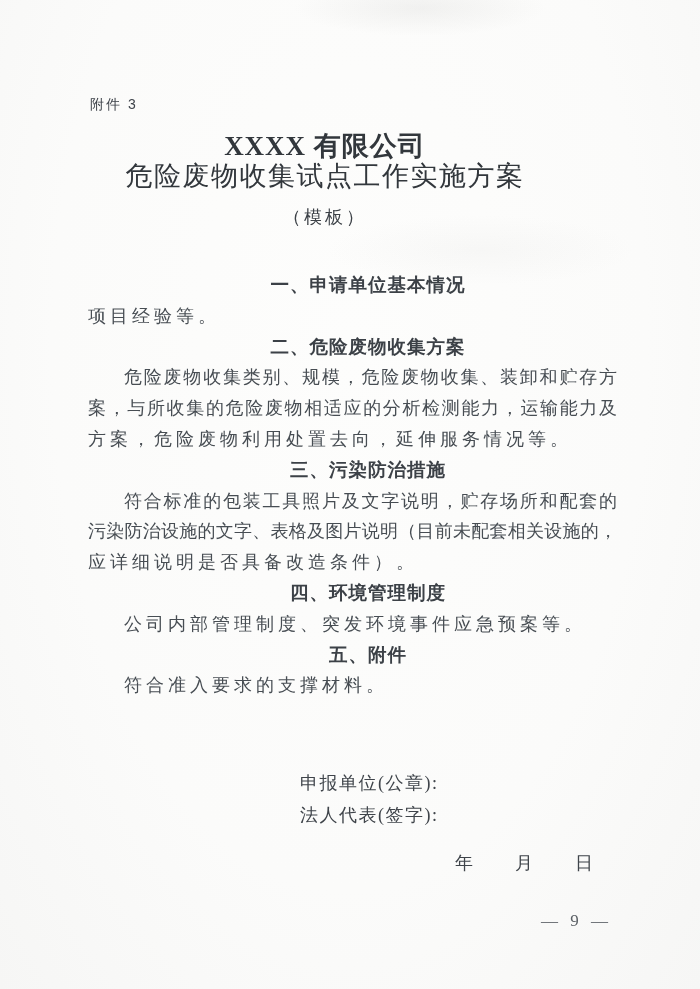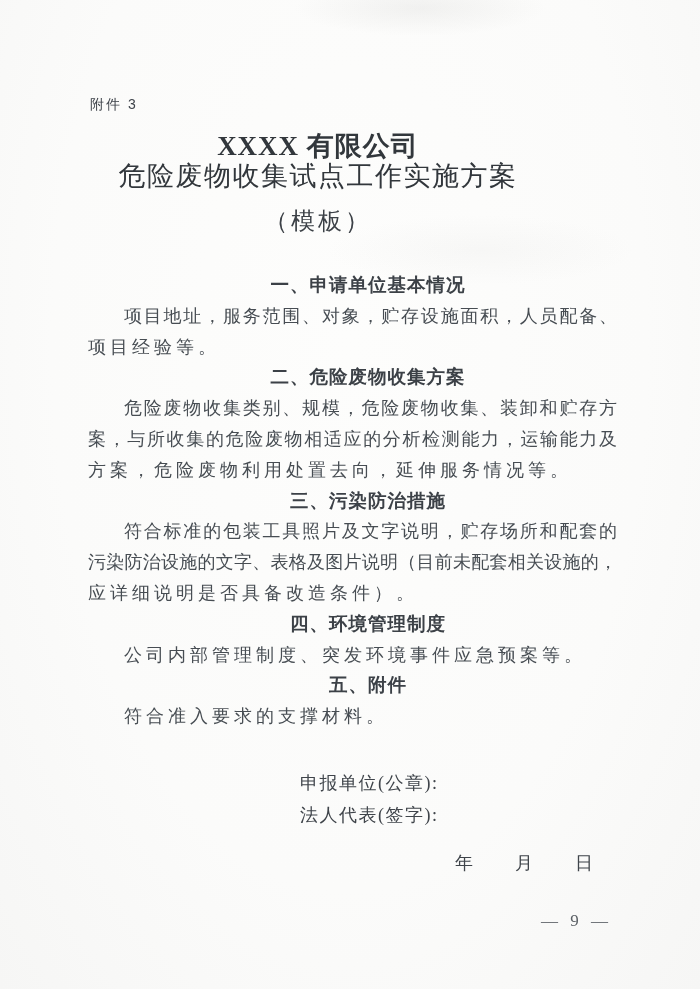--- a/index.html
+++ b/index.html
@@ -30,39 +30,39 @@
     left: 90px;
     top: 96px;
     font-family: "Liberation Sans", sans-serif;
     font-size: 14px;
     letter-spacing: 2px;
     color: #3e434a;
   }
   .title-block {
     position: absolute;
     top: 131px;
-    left: 8px;
+    left: 15px;
     width: 620px;
     text-align: center;
     color: #32373c;
   }
   .title-line1 {
     font-size: 27px;
     font-weight: bold;
     letter-spacing: 1px;
     line-height: 30px;
   }
   .title-line2 {
     font-size: 27px;
     font-weight: normal;
     letter-spacing: 1.5px;
     line-height: 30px;
   }
   .subtitle {
-    font-size: 24px;
+    font-size: 18px;
     letter-spacing: 3px;
     margin-top: 14px;
     color: #3c4147;
     font-family: Liberation Serif, serif;
   }
   .content {
     position: absolute;
     top: 270px;
     left: 88px;
     width: 529px;
@@ -128,21 +128,20 @@
 
   <div class="title-block">
     <div class="title-line1">XXXX 有限公司</div>
     <div class="title-line2">危险废物收集试点工作实施方案</div>
     <div class="subtitle">（模板）</div>
   </div>
 
   <div class="content">
 
     <div class="line heading">一、申请单位基本情况</div>
-    <div class="line full first">项目地址，服务范围、对象，贮存设施面积，人员配备、</div>
     <div class="line tail">项目经验等。</div>
 
     <div class="line heading">二、危险废物收集方案</div>
     <div class="line full first">危险废物收集类别、规模，危险废物收集、装卸和贮存方</div>
     <div class="line full">案，与所收集的危险废物相适应的分析检测能力，运输能力及</div>
     <div class="line tail">方案，危险废物利用处置去向，延伸服务情况等。</div>
 
     <div class="line heading">三、污染防治措施</div>
     <div class="line full first">符合标准的包装工具照片及文字说明，贮存场所和配套的</div>
     <div class="line full">污染防治设施的文字、表格及图片说明（目前未配套相关设施的，</div>

